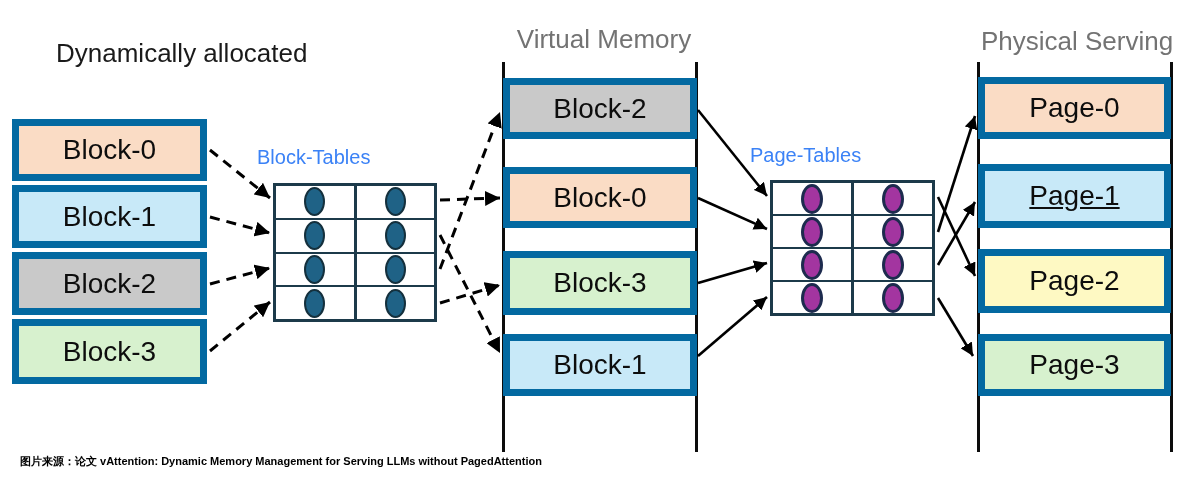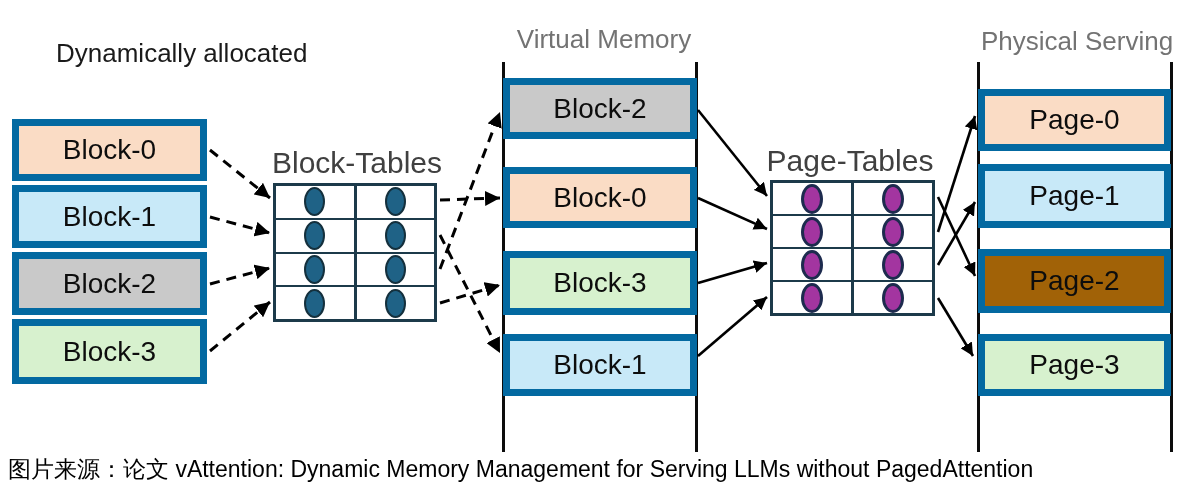--- a/index.html
+++ b/index.html
@@ -2,40 +2,40 @@
 <html><head>
 <meta charset="utf-8">
 <style>
   html,body{margin:0;padding:0;background:#fff;}
   .canvas{
     position:relative;width:1190px;height:492px;background:#ffffff;
     font-family:"Liberation Sans",sans-serif;color:#111;overflow:hidden;
   }
   .heading{position:absolute;left:16px;top:36px;font-size:26px;line-height:34px;color:#1a1a1a;margin-left:40px;}
   .col-title{position:absolute;font-size:26px;text-align:center;color:#737373;white-space:nowrap;}
-  .tbl-title{position:absolute;font-size:30px;text-align:center;color:#404040;white-space:nowrap;}
+  .tbl-title{position:absolute;font-size:20px;text-align:left;color:#3b82f6;white-space:nowrap;}
   .memblock{
     position:absolute;box-sizing:border-box;border:7px solid #0369a1;
     display:flex;align-items:center;justify-content:center;
     font-size:28px;color:#0d0d0d;
   }
   .rail{position:absolute;width:3px;background:#0c0c0c;top:62px;height:390px;}
   .ptable{
     position:absolute;box-sizing:border-box;border:3px solid #1c3a4a;background:#fff;
     display:flex;flex-direction:column;
   }
   .trow{flex:1;display:flex;border-top:2px solid #1c3a4a;}
   .trow:first-child{border-top:none;}
   .tcell{flex:1;display:flex;align-items:center;justify-content:center;border-left:3px solid #1c3a4a;}
   .tcell:first-child{border-left:none;}
   .oval{display:block;width:17px;height:25px;border-radius:50%;box-sizing:content-box;}
   .oval.teal{border:2px solid #14303d;}
   .oval.purple{border:3px solid #1d2b4e;width:16px;height:24px;}
   .arrow-layer{position:absolute;left:0;top:0;pointer-events:none;}
-  .caption{position:absolute;left:8px;top:454px;font-size:23px;font-weight:normal;color:#000;white-space:nowrap;}
+  .caption{position:absolute;left:20px;top:454px;font-size:11px;font-weight:bold;color:#000;white-space:nowrap;}
 </style>
 </head>
 <body>
 
 <div class="canvas">
 
   <div class="heading">
     <div>Dynamically allocated</div>
   </div>
 
@@ -136,27 +136,27 @@
         </div>
       <div class="tcell">
           <span class="oval purple" style="background-color: rgb(163, 53, 160);"></span>
         </div>
     </div>
   </div>
 
   <div class="col-title" style="left:972px;top:26px;width:210px;">Physical Serving</div>
   <div class="rail" style="left:977px;"></div>
   <div class="rail" style="left:1170px;"></div>
-  <div class="memblock" style="left: 978px; top: 77px; width: 193px; height: 62px; background-color: rgb(250, 220, 197); margin-top: 12px;">
+  <div class="memblock" style="left: 978px; top: 77px; width: 193px; height: 62px; background-color: rgb(250, 220, 197);">
       <span>Page-0</span>
     </div>
-  <div class="memblock" style="left: 978px; top: 164px; width: 193px; height: 64px; background-color: rgb(200, 233, 248);">
+  <div class="memblock" style="left: 978px; top: 164px; width: 193px; height: 64px; background-color: rgb(200, 233, 248); text-decoration: underline;">
       <span>Page-1</span>
     </div>
-  <div class="memblock" style="left: 978px; top: 249px; width: 193px; height: 64px; background-color: #a16207;">
+  <div class="memblock" style="left: 978px; top: 249px; width: 193px; height: 64px; background-color: #fef9c3;">
       <span>Page-2</span>
     </div>
   <div class="memblock" style="left: 978px; top: 334px; width: 193px; height: 62px; background-color: rgb(215, 241, 206);">
       <span>Page-3</span>
     </div>
 
   <svg class="arrow-layer" width="1190" height="492" viewBox="0 0 1190 492">
     <defs>
       <marker id="ah" viewBox="0 0 10 10" refX="10" refY="5" markerWidth="5" markerHeight="5" orient="auto">
         <path d="M0,0 L10,5 L0,10 z" fill="#000"></path>

